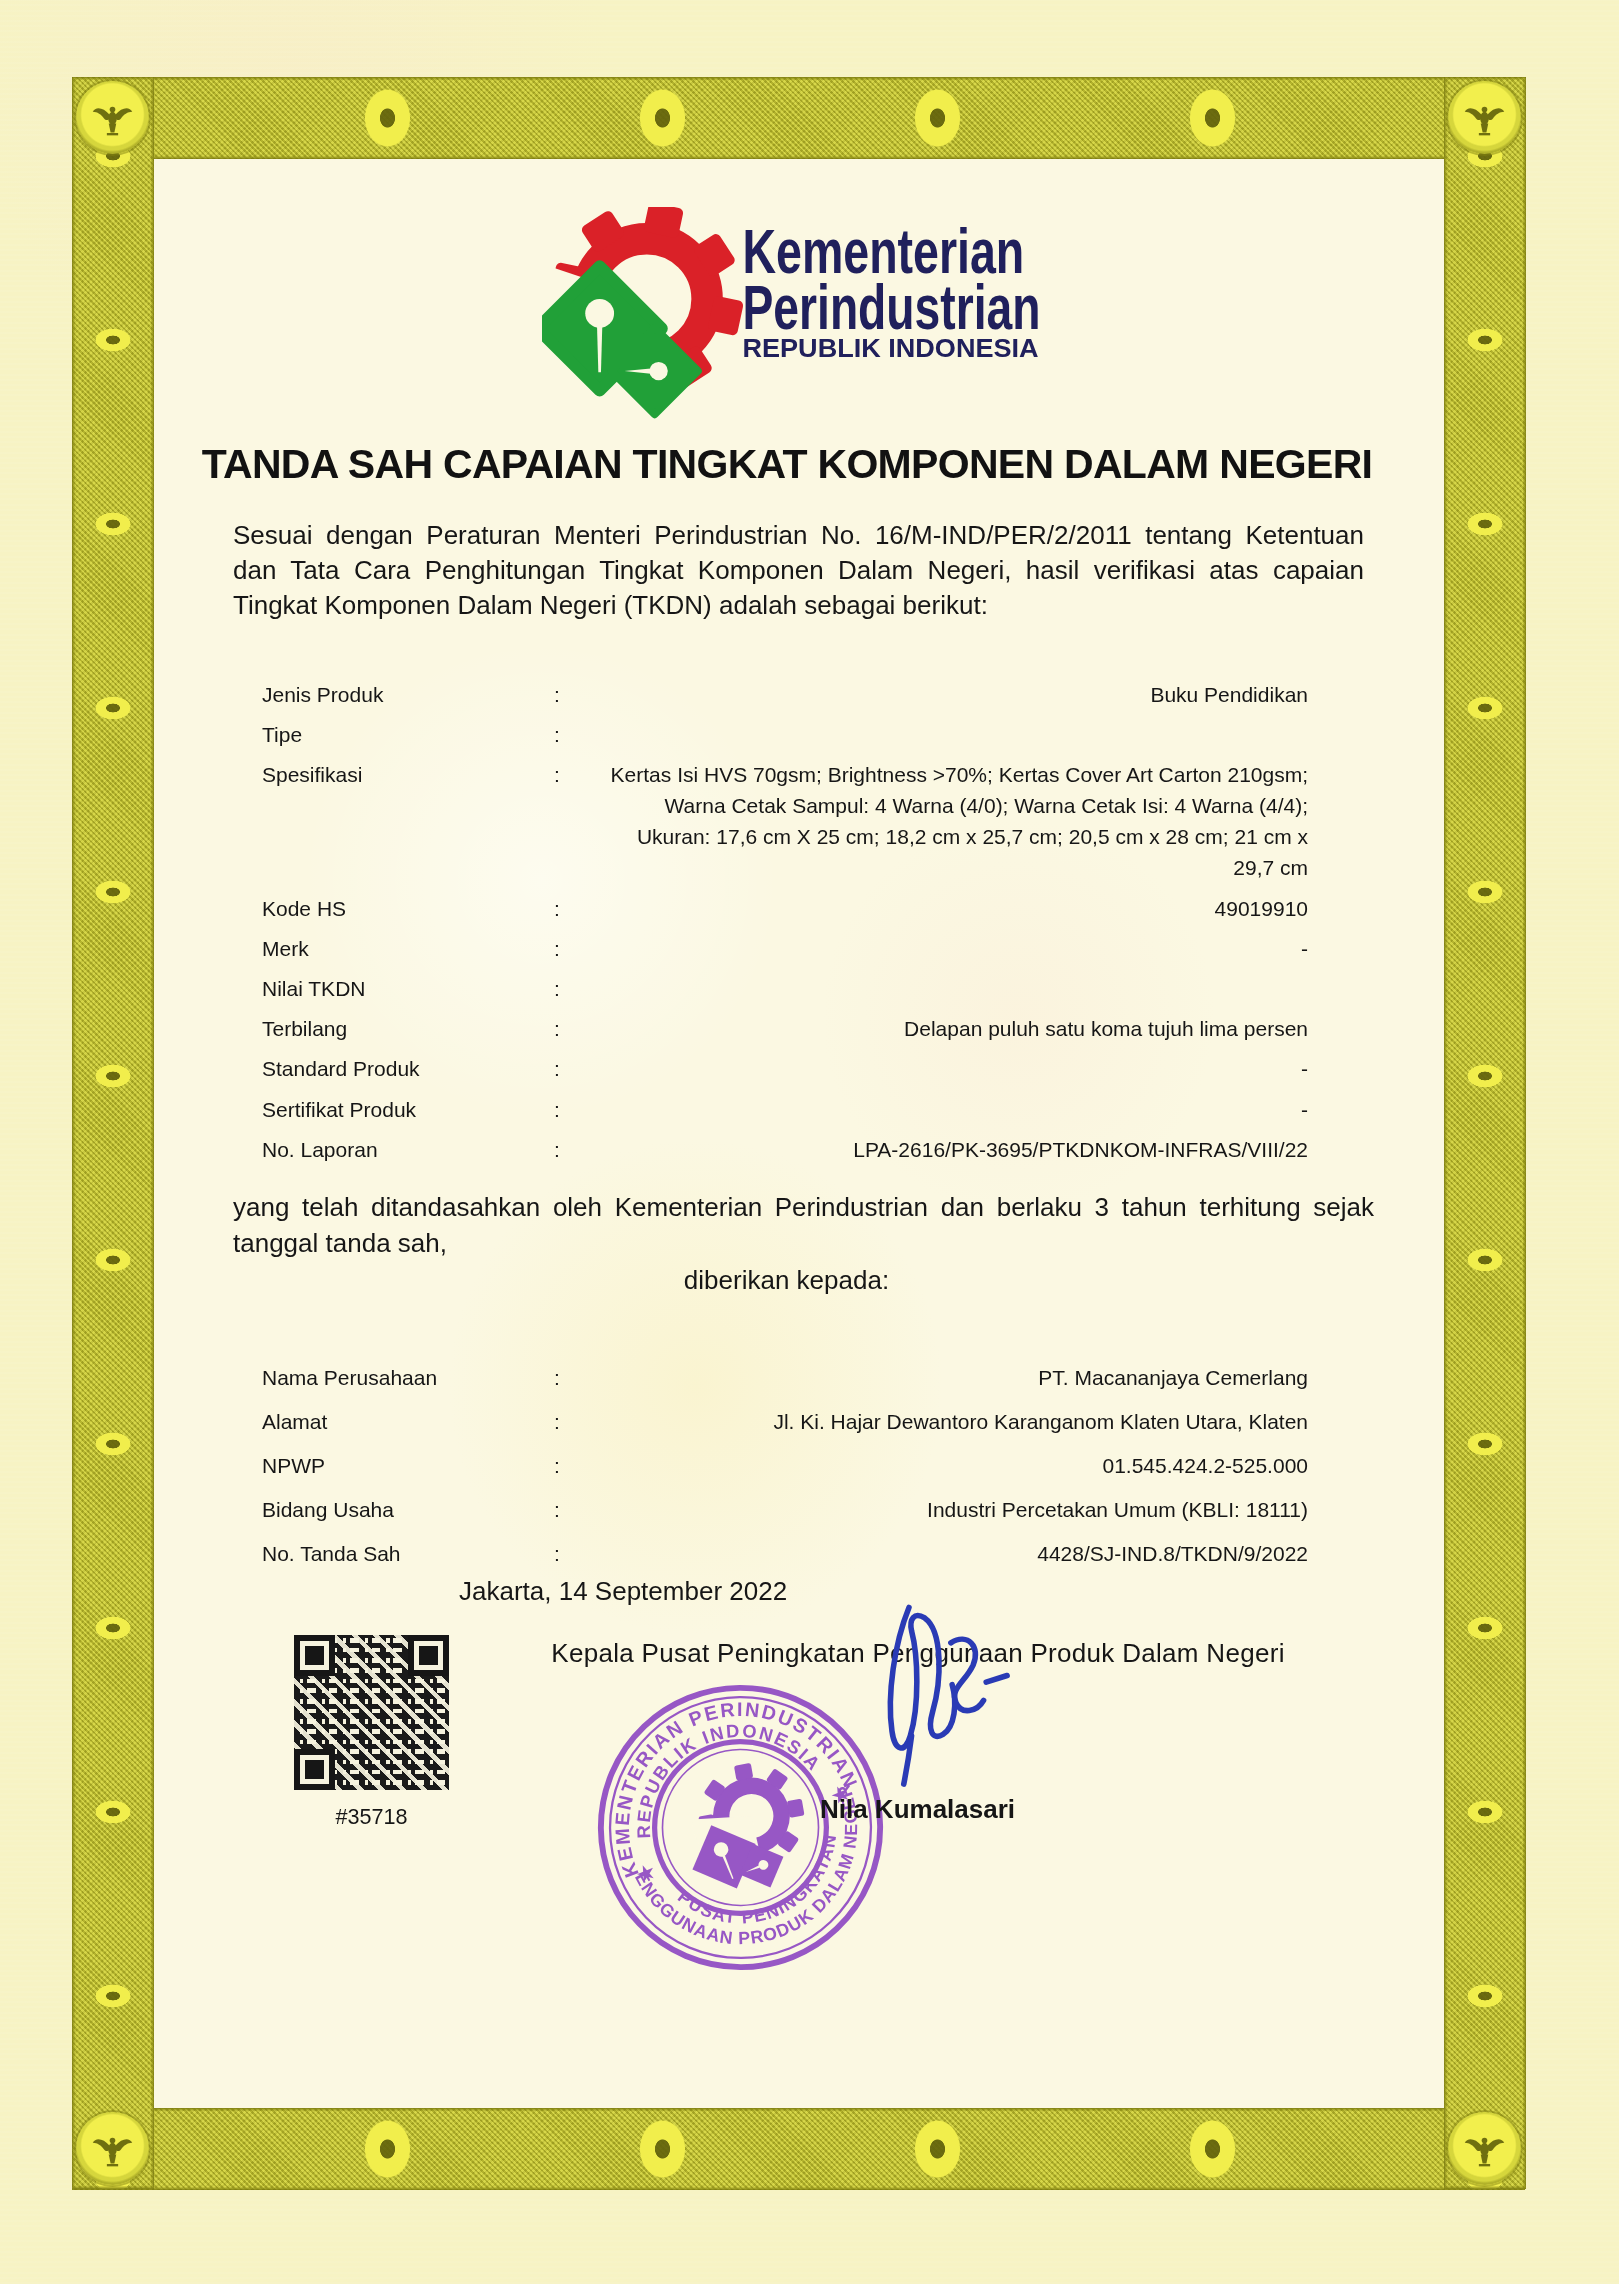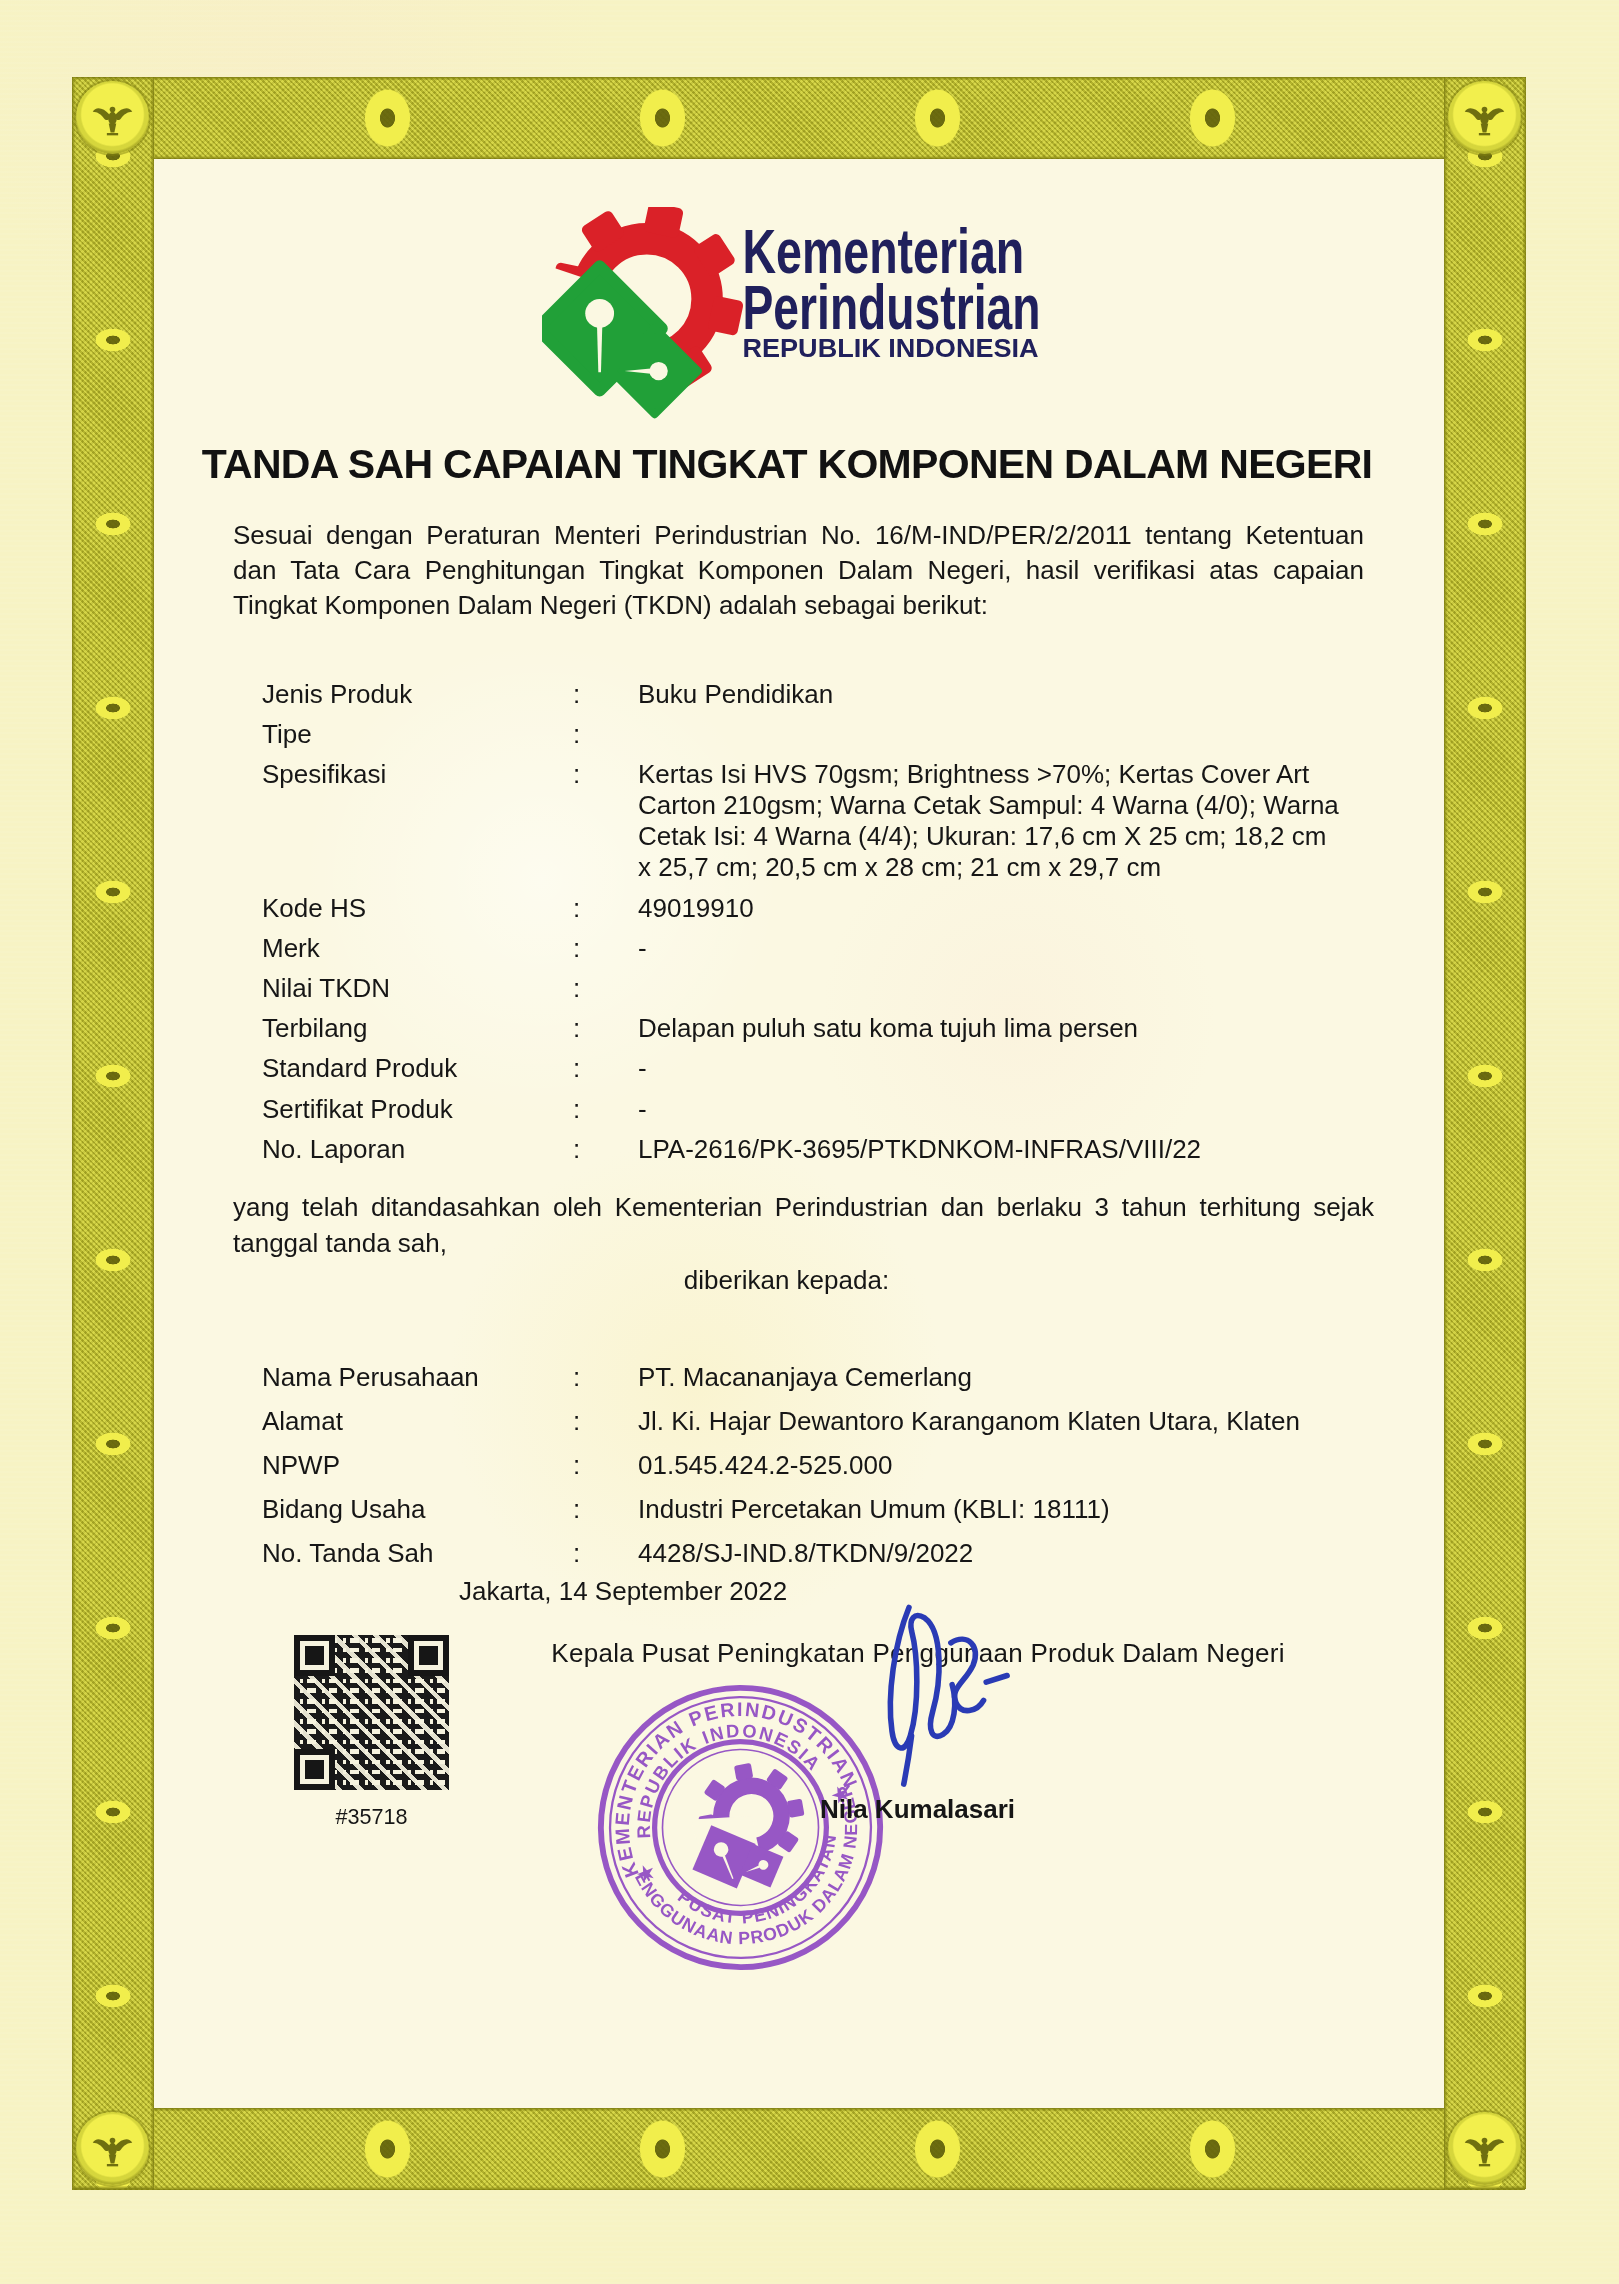--- a/index.html
+++ b/index.html
@@ -48,21 +48,21 @@
         background-color:#fbf8e2;}
   
   .abs{position:absolute;}
   .title{left:89px;top:441px;width:1396px;text-align:center;
          font-size:41px;font-weight:bold;letter-spacing:-0.7px;color:#121212;}
   .para{font-size:26px;line-height:35px;text-align:justify;}
   .intro{left:233px;top:518px;width:1131px;}
   .note{left:233px;top:1189px;width:1141px;line-height:36px;}
   .given{left:154px;top:1265px;width:1265px;text-align:center;font-size:26px;}
   .ftable{display:block;}
-  .frow{display:grid;grid-template-columns:292px 46px 708px;font-size:26px;line-height:31px;gap:19px;}
+  .frow{display:grid;grid-template-columns:292px 46px 708px;font-size:21px;line-height:31px;}
   .t1{left:262px;top:679px;width:1046px;}
   .t1 .frow{margin-bottom:9.2px;}
   .t2{left:262px;top:1349px;width:1046px;}
   .t2 .frow{line-height:31px;margin-bottom:7.9px;margin-top:13px;}
   .date-line{left:459px;top:1576px;width:918px;text-align:left;font-size:26px;}
   .signer-line{left:459px;top:1638px;width:918px;text-align:center;font-size:26px;letter-spacing:0.3px;}
   .signer-name{left:803px;top:1794px;width:229px;text-align:center;
                font-size:26px;font-weight:bold;z-index:6;}
   
   .qr{left:294px;top:1635px;width:155px;height:155px;z-index:4;
@@ -71,21 +71,21 @@
         repeating-linear-gradient(45deg, rgba(246,243,223,.92) 0 4.6px, rgba(0,0,0,0) 4.6px 15px),
         repeating-linear-gradient(90deg, #1a1a1a 0 5.9px, rgba(0,0,0,0) 5.9px 9.2px, #1a1a1a 9.2px 13px, rgba(0,0,0,0) 13px 21.6px),
         repeating-linear-gradient(0deg, #1a1a1a 0 5.2px, rgba(0,0,0,0) 5.2px 9.8px, #1a1a1a 9.8px 15.7px, rgba(0,0,0,0) 15.7px 20.3px);}
   .qr-f{position:absolute;width:41px;height:41px;border:6.6px solid #161616;background:#f6f3df;box-sizing:border-box;}
   .qr-f::after{content:"";position:absolute;inset:4.6px;background:#161616;}
   .qr-f.tl{left:0;top:0;} .qr-f.tr{right:0;top:0;} .qr-f.bl{left:0;bottom:0;}
   .qr-serial{left:294px;top:1804px;width:155px;text-align:center;font-size:21.6px;font-weight:normal;}
   
   .stamp{left:593px;top:1680px;z-index:3;opacity:.9;}
   .sig{left:846px;top:1597px;z-index:7;}
-  .fvalue{word-spacing:0;}
+  .fvalue{word-spacing:0;text-align:right;}
 </style>
 </head>
 <body>
 
 <div class="page">
 
   <svg width="0" height="0" style="position:absolute">
     <defs>
       <symbol id="garuda" viewBox="0 0 100 100">
         <g fill="#6f6f10">

